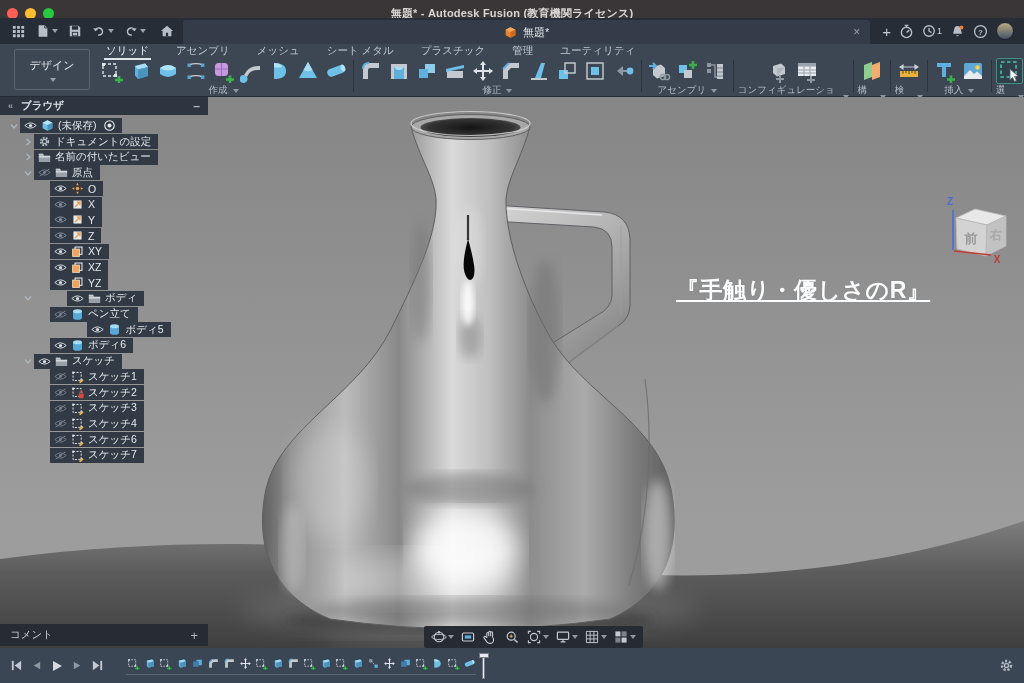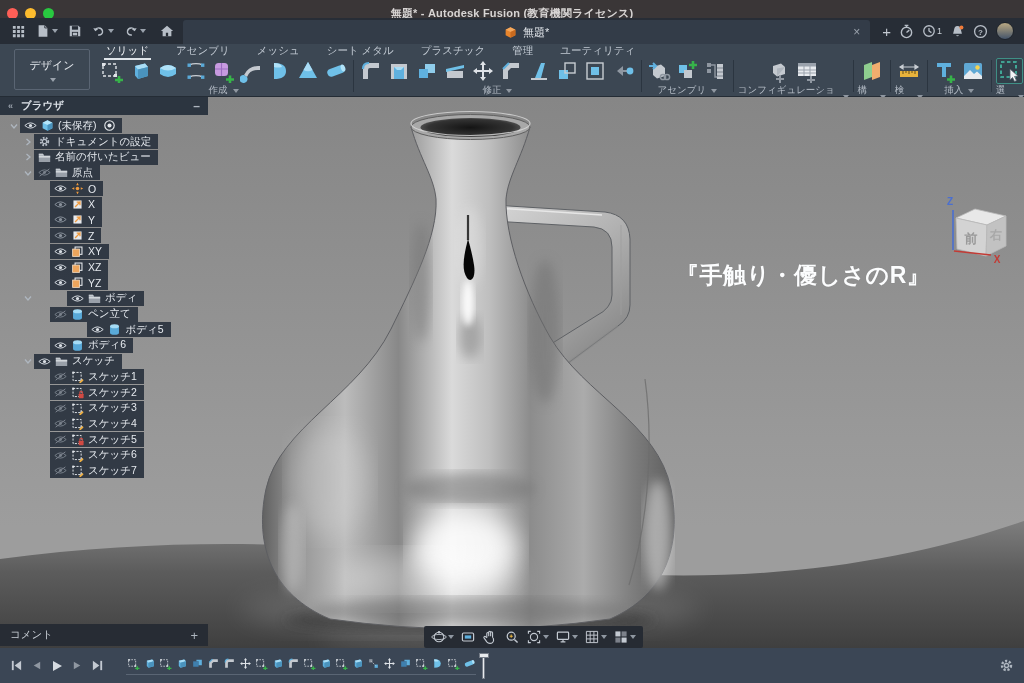--- a/index.html
+++ b/index.html
@@ -47,22 +47,22 @@
   .rg-icons { display:flex; gap:1px; }
   .rg-btn { width:27px; height:26px; display:flex; align-items:center; justify-content:center; border-radius:2px; }
   .rg-btn.active-tool { border:1px solid #3f8f85; background:#32404a; }
   .rg-label { font-size:9.5px; color:#b4bcc6; display:flex; align-items:center; gap:3px; margin-top:0px; }
   .rg-label .caret { border-top-color:#8f97a1; border-left-width:3px; border-right-width:3px; }
   .rsep { width:1px; align-self:stretch; background:#2b3540; margin:2px 4px 4px 4px; }
 
   
   .canvas { position:absolute; left:0; top:97px; width:1024px; height:551px; overflow:hidden;
     background:linear-gradient(180deg,#868686 0%, #8f8f8f 30%, #999999 62%, #9d9d9d 78%); }
-  .annotation { position:absolute; left:676px; top:163px; color:#fcfdfe; font-weight:bold;
-    font-size:23px; letter-spacing:.5px; text-shadow:0 0 1px rgba(0,0,0,.15); }
+  .annotation { position:absolute; left:676px; top:178px; color:#fcfdfe; font-weight:bold;
+    font-size:23px; letter-spacing:.5px; text-shadow:0 0 1px rgba(0,0,0,.15);text-decoration:underline; }
 
   
   .browser { position:absolute; left:0; top:97px; width:208px; z-index:3; }
   .bheader { height:18px; background:#2c3540; display:flex; align-items:center; padding:0 8px;
     color:#dde2e8; font-size:10.5px; font-weight:bold; }
   .bheader .coll { color:#9aa2ac; font-size:9px; margin-right:8px; }
   .bheader .min { margin-left:auto; color:#aeb6bf; font-size:12px; line-height:0; }
   .tree { padding-top:3px; }
   .trow { height:15.7px; display:flex; align-items:center; }
   .pill { display:inline-flex; align-items:center; gap:4px; background:rgba(44,52,64,.94);
@@ -1077,31 +1077,20 @@
             </svg>
             <span>スケッチ4</span>
           </span>
         </div>
         <div class="trow" style="padding-left: 50px;">
           <span class="pill">
             <svg class="ic" width="13" height="9" style="color:#7b838d">
               <use href="#s-eye-off"></use>
             </svg>
             <svg class="ic" width="13" height="13">
-              <use href="#s-sklock"></use>
-            </svg>
-            <span>スケッチ5</span>
-          </span>
-        </div>
-        <div class="trow" style="padding-left: 50px;">
-          <span class="pill">
-            <svg class="ic" width="13" height="9" style="color:#7b838d">
-              <use href="#s-eye-off"></use>
-            </svg>
-            <svg class="ic" width="13" height="13">
               <use href="#s-sk"></use>
             </svg>
             <span>スケッチ6</span>
           </span>
         </div>
         <div class="trow" style="padding-left: 50px;">
           <span class="pill">
             <svg class="ic" width="13" height="9" style="color:#7b838d">
               <use href="#s-eye-off"></use>
             </svg>

